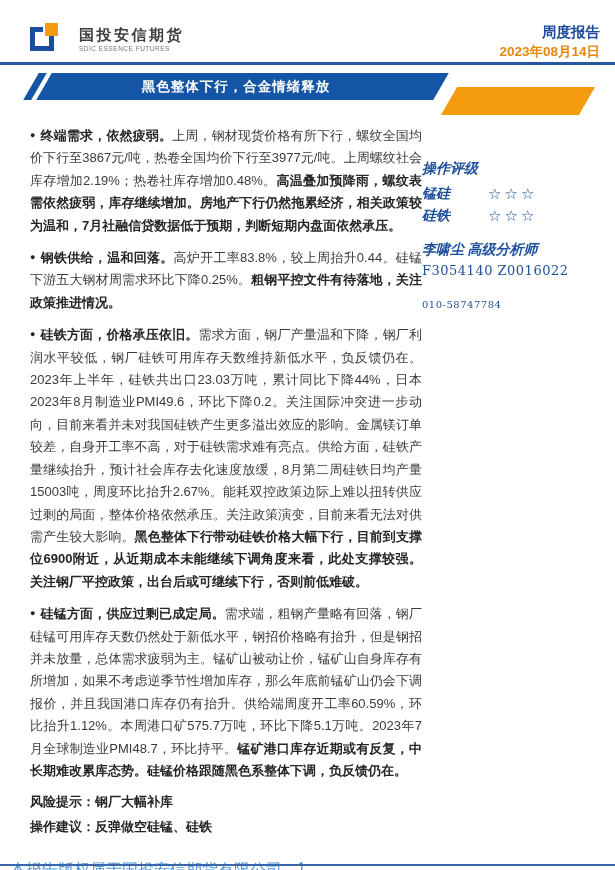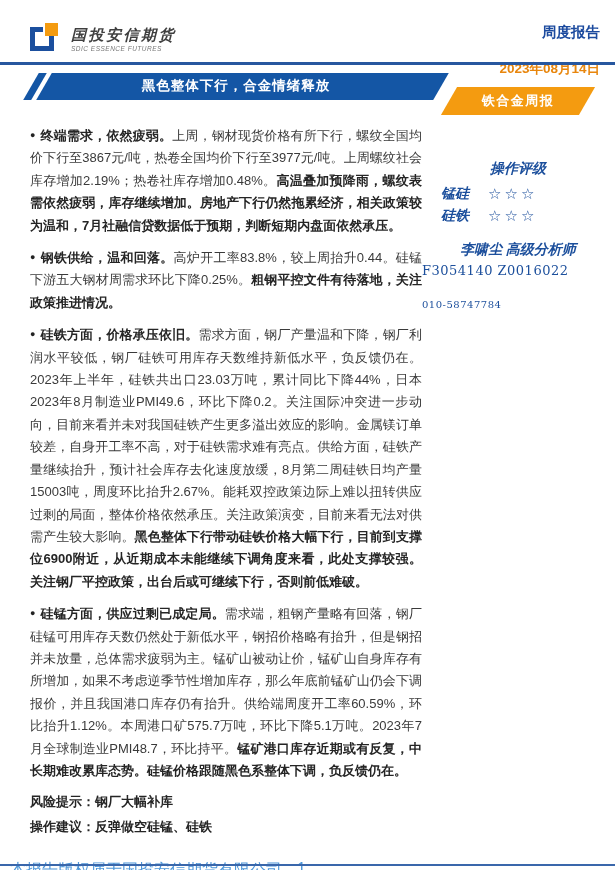--- a/index.html
+++ b/index.html
@@ -2,57 +2,57 @@
 <html><head>
 <meta charset="utf-8">
 <style>
   html,body { margin:0; padding:0; background:#fff; }
   .page {
     position:relative; width:615px; height:870px; background:#ffffff;
     font-family:"Liberation Sans","DejaVu Sans",sans-serif; overflow:hidden;
   }
 
   
-  .logo { position:absolute; left:30px; top:22px; display:flex; gap:9px; align-items:flex-start;font-style:italic; }
+  .logo { position:absolute; left:30px; top:22px; display:flex; gap:17px; align-items:flex-start; }
   .logo-mark { position:relative; width:32px; height:30px; }
   .lm-blue { position:absolute; left:0; top:5px; width:24px; height:24px;
              box-sizing:border-box; border:5px solid #1b4f9e; }
   .lm-notch { position:absolute; left:13px; top:3px; width:13px; height:11px; background:#fff; }
   .lm-orange { position:absolute; left:15px; top:1px; width:13px; height:13px; background:#f49b10; }
   .logo-cn { font-size:15px; color:#3f3f3f; font-weight:600; letter-spacing:2.5px; line-height:18px; margin-top:4px;}
   .logo-en { font-size:6.5px; color:#777; letter-spacing:0.5px; margin-top:1px; }
 
   .report-type { position:absolute; right:15px; top:23px; color:#1b4a9e; font-weight:bold; font-size:14.5px; }
-  .report-date { position:absolute; right:15px; top:60px; color:#e8860d; font-weight:bold; font-size:13.5px; }
+  .report-date { position:absolute; right:15px; top:43px; color:#e8860d; font-weight:bold; font-size:13.5px; }
 
   .rule-top { position:absolute; left:0; top:62px; width:615px; height:3px; background:#27579f; }
   .rule-bottom { position:absolute; left:0; top:864px; width:615px; height:2px; background:#3a67ab; }
 
   
   .banner-blue { position:absolute; left:31px; top:73px; width:410px; height:27px;
                  background:#1456a5; transform:skewX(-30deg); }
   .banner-blue::before { content:""; position:absolute; left:8px; top:0; width:5px; height:27px; background:#fff; }
   .banner-title { position:absolute; left:31px; top:73px; width:410px; height:27px; line-height:27px;
-                  text-align:center; color:#fff; font-weight:bold; font-size:13.5px; letter-spacing:1px;font-family:Liberation Mono, monospace; }
+                  text-align:center; color:#fff; font-weight:bold; font-size:13.5px; letter-spacing:1px; }
   .banner-orange { position:absolute; left:449px; top:87px; width:138px; height:28px;
                    background:#f49b10; transform:skewX(-30deg); }
   .banner-tag { position:absolute; left:449px; top:87px; width:138px; height:28px; line-height:28px;
                 text-align:center; color:#fff; font-weight:bold; font-size:13px; letter-spacing:1.5px; }
 
   
   .report-body { position:absolute; left:30px; top:124px; width:392px;
                  color:#3a3a3a; font-size:13px; line-height:22.4px; text-align:justify; }
   .report-body p { margin:0 0 9px 0; }
   .report-body b { color:#252525; }
   .bullet { font-size:9px; vertical-align:2px; margin-right:5px; color:#222; }
   .risk-line { font-weight:bold; color:#252525; margin:0 0 2px 0 !important; }
 
   
   .sidebar { position:absolute; left:422px; top:160px; width:192px; color:#1c4f9c; }
-  .sb-cn { font-family:"Liberation Serif","DejaVu Serif",serif; font-style:italic; font-weight:bold; font-size:14px;text-align:center; }
+  .sb-cn { font-family:"Liberation Serif","DejaVu Serif",serif; font-style:italic; font-weight:bold; font-size:14px; }
   .sb-title { margin-bottom:7px; }
   .rating-row { display:flex; align-items:center; margin-bottom:4px; }
   .rating-name { width:66px; }
   .rating-stars { font-size:15px; letter-spacing:3px; font-style:normal; font-weight:bold; }
   .analyst { margin-top:16px; margin-bottom:4px; }
   .sb-mono { font-family:"DejaVu Serif","Liberation Serif",serif; color:#1c4f9c; }
   .credentials { font-size:13px; letter-spacing:0.5px; }
   .phone { margin-top:21px; font-size:10px; letter-spacing:0.5px; }
   .email { margin-top:6px; font-size:11.5px; letter-spacing:0.2px; }
 
@@ -79,21 +79,20 @@
       <div class="logo-en">SDIC ESSENCE FUTURES</div>
     </div>
   </div>
   <div class="report-type">周度报告</div>
   <div class="report-date">2023年08月14日</div>
   <div class="rule-top"></div>
 
   <div class="banner-blue"></div>
   <div class="banner-title">黑色整体下行，合金情绪释放</div>
   <div class="banner-orange"></div>
-  <div class="banner-tag">铁合金周报</div>
 
   <div class="report-body">
     <div>
         <p><span class="bullet">●</span><b>终端需求，依然疲弱。</b><span>上周，钢材现货价格有所下行，螺纹全国均价下行至3867元/吨，热卷全国均价下行至3977元/吨。上周螺纹社会库存增加2.19%；热卷社库存增加0.48%。</span><b>高温叠加预降雨，螺纹表需依然疲弱，库存继续增加。房地产下行仍然拖累经济，相关政策较为温和，7月社融信贷数据低于预期，判断短期内盘面依然承压。</b></p>
         <p><span class="bullet">●</span><b>钢铁供给，温和回落。</b><span>高炉开工率83.8%，较上周抬升0.44。硅锰下游五大钢材周需求环比下降0.25%。</span><b>粗钢平控文件有待落地，关注政策推进情况。</b></p>
         <p><span class="bullet">●</span><b>硅铁方面，价格承压依旧。</b><span>需求方面，钢厂产量温和下降，钢厂利润水平较低，钢厂硅铁可用库存天数维持新低水平，负反馈仍在。2023年上半年，硅铁共出口23.03万吨，累计同比下降44%，日本2023年8月制造业PMI49.6，环比下降0.2。关注国际冲突进一步动向，目前来看并未对我国硅铁产生更多溢出效应的影响。金属镁订单较差，自身开工率不高，对于硅铁需求难有亮点。供给方面，硅铁产量继续抬升，预计社会库存去化速度放缓，8月第二周硅铁日均产量15003吨，周度环比抬升2.67%。能耗双控政策边际上难以扭转供应过剩的局面，整体价格依然承压。关注政策演变，目前来看无法对供需产生较大影响。</span><b>黑色整体下行带动硅铁价格大幅下行，目前到支撑位6900附近，从近期成本未能继续下调角度来看，此处支撑较强。关注钢厂平控政策，出台后或可继续下行，否则前低难破。</b></p>
         <p><span class="bullet">●</span><b>硅锰方面，供应过剩已成定局。</b><span>需求端，粗钢产量略有回落，钢厂硅锰可用库存天数仍然处于新低水平，钢招价格略有抬升，但是钢招并未放量，总体需求疲弱为主。锰矿山被动让价，锰矿山自身库存有所增加，如果不考虑逆季节性增加库存，那么年底前锰矿山仍会下调报价，并且我国港口库存仍有抬升。供给端周度开工率60.59%，环比抬升1.12%。本周港口矿575.7万吨，环比下降5.1万吨。2023年7月全球制造业PMI48.7，环比持平。</span><b>锰矿港口库存近期或有反复，中长期难改累库态势。硅锰价格跟随黑色系整体下调，负反馈仍在。</b></p>
       </div>
     <p class="risk-line">风险提示：钢厂大幅补库</p>
     <p class="risk-line">操作建议：反弹做空硅锰、硅铁</p>

